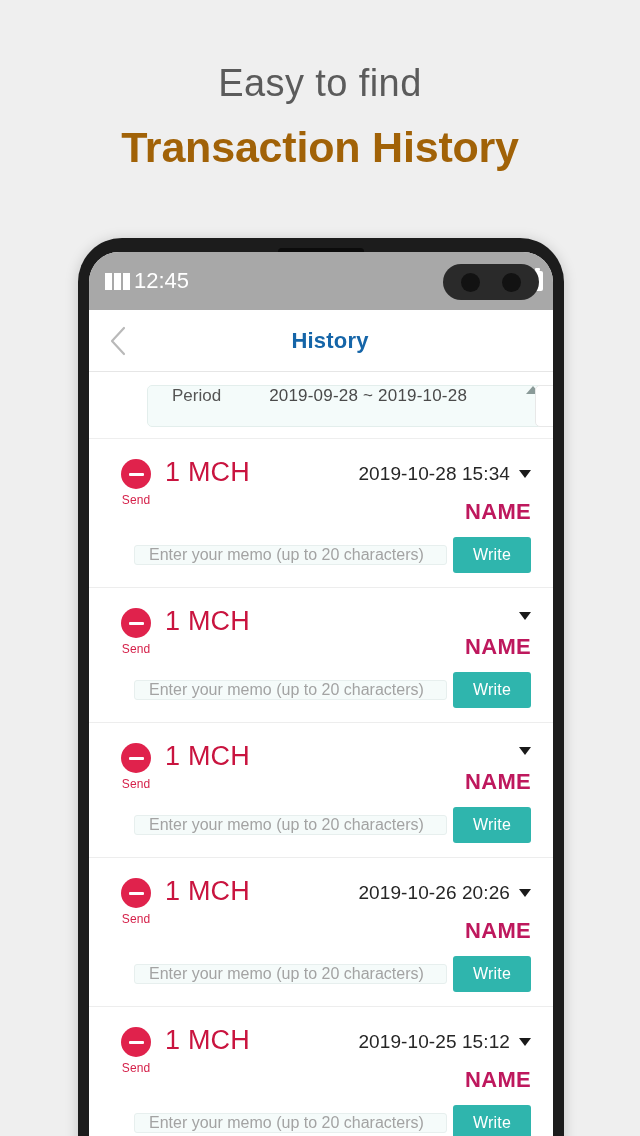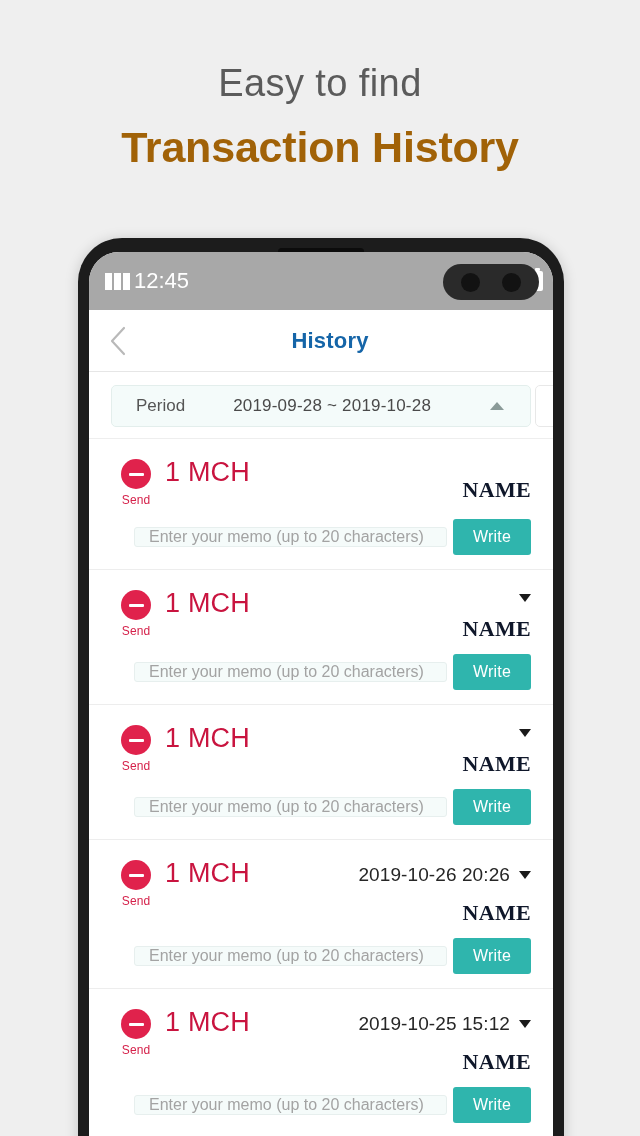--- a/index.html
+++ b/index.html
@@ -168,21 +168,22 @@
     overflow: hidden;
   }
   .period-card {
     position: relative;
     width: 420px;
     height: 42px;
     background: #f4fbfa;
     border: 1px solid #e3eeec;
     border-radius: 5px;
     display: flex;
-    align-items: center;
+    align-items: flex-start;
+    margin-left: 36px;
   }
   .period-label {
     font-size: 17px;
     color: #555555;
     margin-left: 24px;
   }
   .period-range {
     font-size: 17px;
     color: #4a4a4a;
     margin-left: 48px;
@@ -270,24 +271,23 @@
   }
   .tx-caret {
     width: 0; height: 0;
     border-left: 6px solid transparent;
     border-right: 6px solid transparent;
     border-top: 8px solid #1a1a1a;
   }
   .tx-name {
     font-size: 22px;
     font-weight: 700;
-    color: #0f172a;
+    color: #be185d;
     margin-top: 14px;
     letter-spacing: 0.3px;
-    font-family: Liberation Serif, serif;
   }
 
   .memo-row {
     display: flex;
     align-items: center;
     margin-top: 12px;
     padding-left: 23px;
   }
   .memo-input {
     flex: 1;
@@ -372,20 +372,24 @@
   <div class="tx-row">
     <div class="tx-top">
       <div class="tx-icon-wrap">
         <div class="tx-badge">
                 <i></i>
               </div>
         <div class="tx-kind">Send</div>
       </div>
       <div class="tx-amount">1 MCH</div>
       <div class="tx-right">
+        <div class="tx-date-line">
+          <span class="tx-date">2019-10-28 15:34</span>
+          <span class="tx-caret"></span>
+        </div>
         <div class="tx-name">NAME</div>
       </div>
     </div>
     <div class="memo-row">
       <input class="memo-input" type="text" placeholder="Enter your memo (up to 20 characters)" style="">
       <button class="write-btn">Write</button>
     </div>
   </div>
 
   <div class="tx-row">

